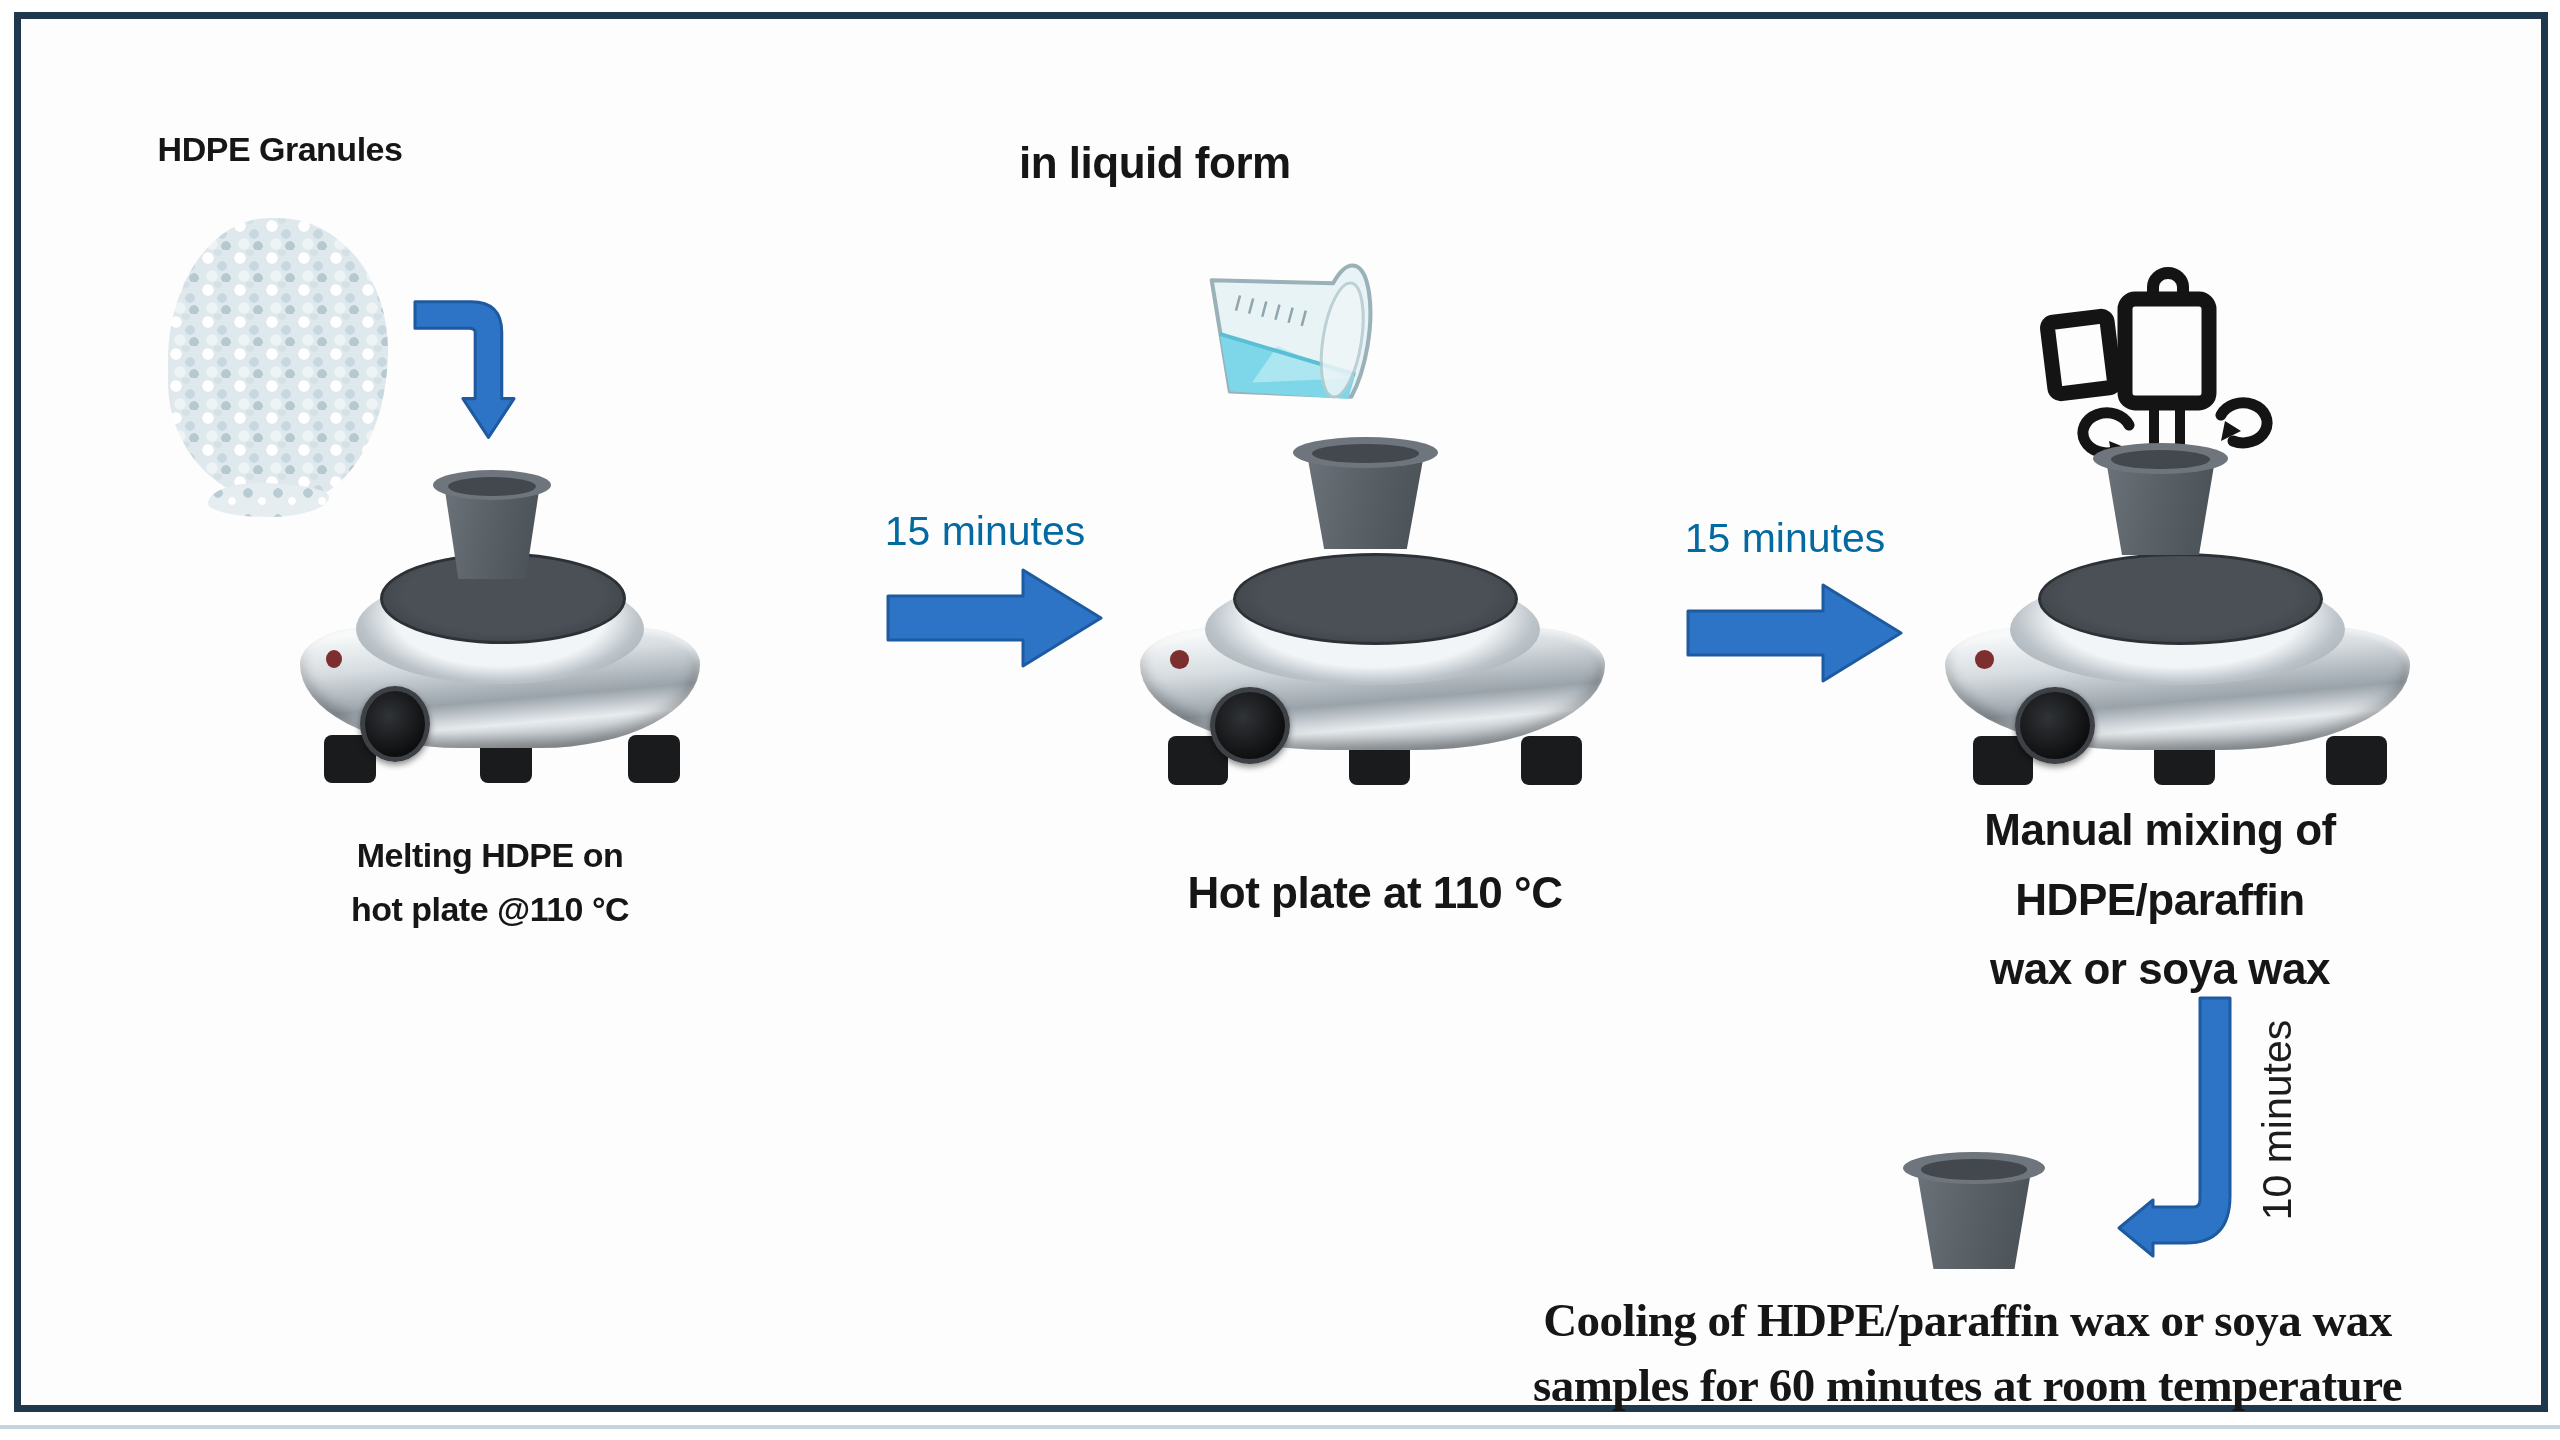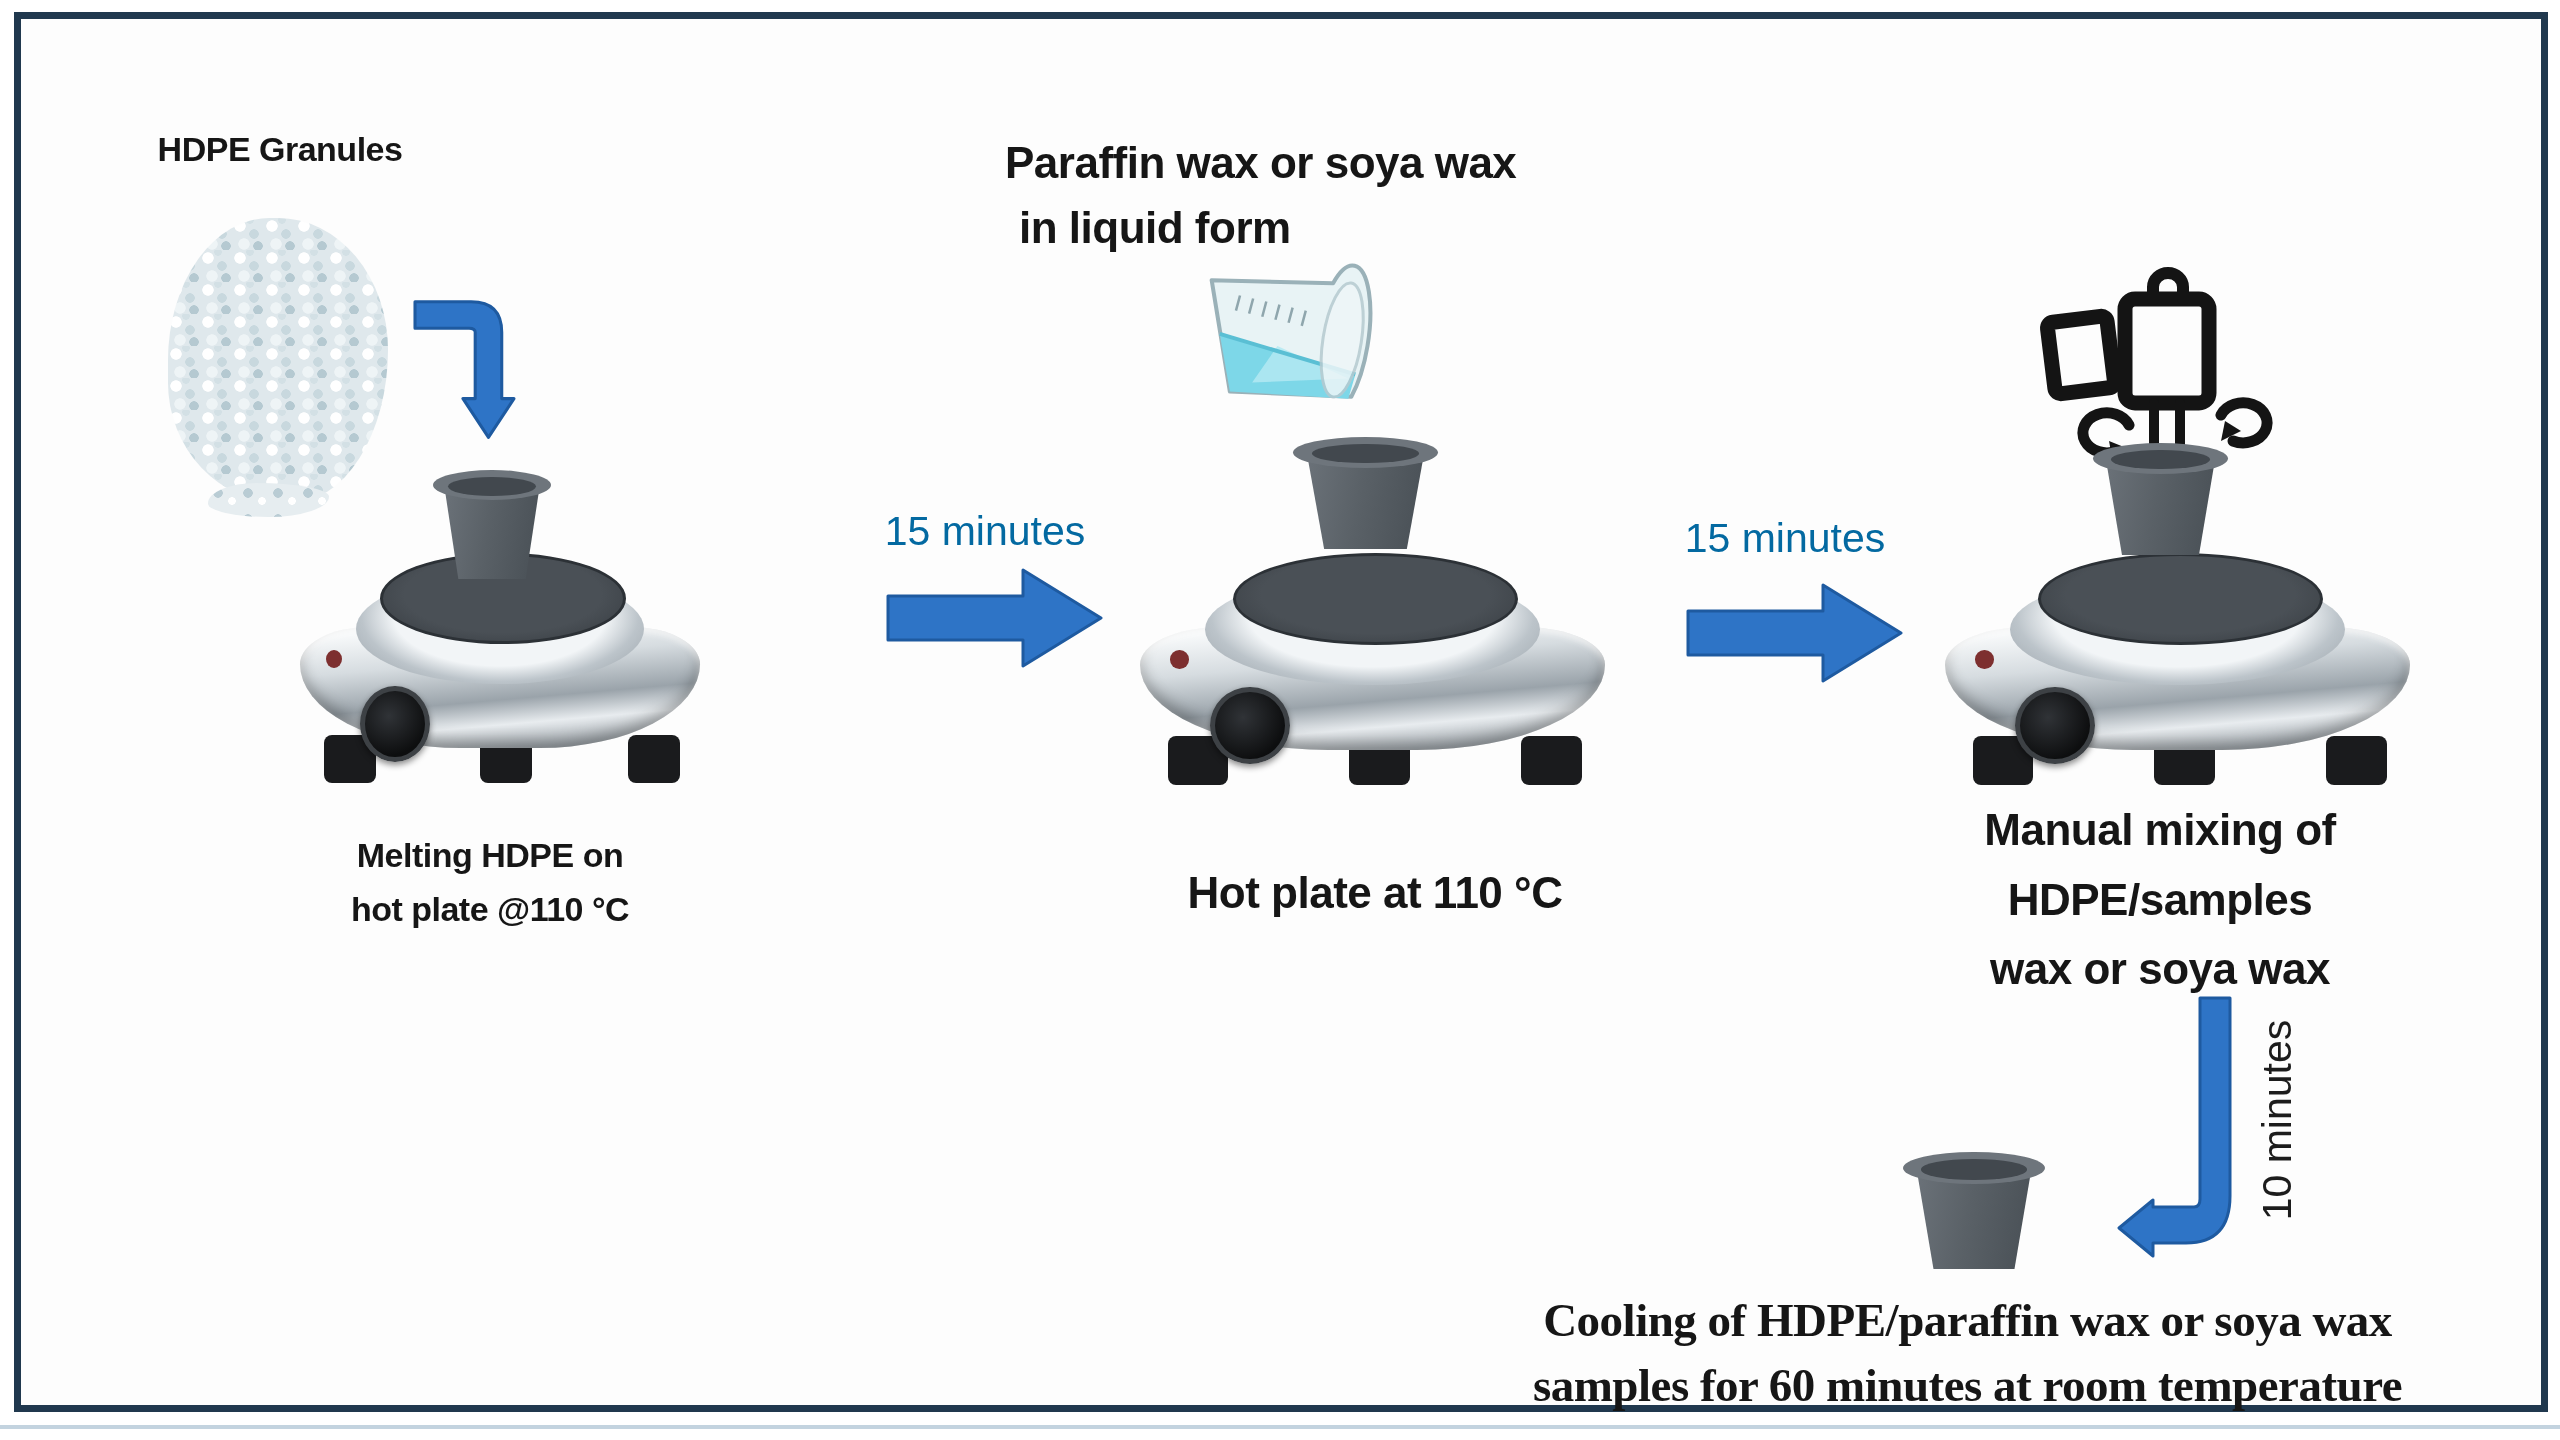--- a/index.html
+++ b/index.html
@@ -98,21 +98,20 @@
     <div>Melting HDPE on</div>
     <div>hot plate @110 °C</div>
   </div>
 
   <div class="alabel" style="left:865px;top:508px;width:240px;">15 minutes</div>
   <svg style="left:888px;top:568px;" width="215" height="100" viewBox="0 0 215 100">
     <polygon class="arrow-fill" points="0,28 135,28 135,2 213,50 135,98 135,72 0,72"></polygon>
   </svg>
 
   <div class="wax-title" style="left:1005px;top:130px;width:640px;">
-    <div class="l1">Paraffin wax or soya wax</div>
     <div class="l2">in liquid form</div>
   </div>
 
   <svg style="left:1180px;top:255px;" width="205" height="172" viewBox="0 0 200 170">
     <path d="M30,25 L150,28 A20,58 9 0 1 168,140 L48,135 Z" fill="rgba(226,239,242,0.78)" stroke="#9ab1b8" stroke-width="4" stroke-linejoin="round"></path>
     <polygon points="38,78 172,118 165,142 48,135" fill="var(--liquid,#7DD7E8)"></polygon>
     <polygon points="95,90 165,122 70,126" fill="#b3e9f2" opacity="0.85"></polygon>
     <path d="M38,78 L172,118" stroke="#5abfd4" stroke-width="4"></path>
     <ellipse cx="159" cy="84" rx="19" ry="57" transform="rotate(9 159 84)" fill="#eef6f8" opacity="0.85" stroke="#b6cad0" stroke-width="3"></ellipse>
     <path d="M58,40 l-4,15 M71,43 l-4,15 M84,46 l-4,15 M97,49 l-4,15 M110,52 l-4,15 M123,55 l-4,15" stroke="#8fa6ad" stroke-width="2.5"></path>
@@ -164,21 +163,21 @@
     <span class="hp-leg" style="left:45%;"></span>
     <span class="hp-leg" style="left:82%;"></span>
     <div class="hp-body"></div>
     <div class="hp-ring"></div>
     <div class="hp-disc"></div>
     <div class="hp-knob"></div>
     <div class="hp-light"></div>
   </div>
   <div class="cap cap-md" style="left:1925px;top:795px;width:470px;">
     <div>Manual mixing of</div>
-    <div>HDPE/samples</div>
+    <div>HDPE/paraffin</div>
     <div>wax or soya wax</div>
   </div>
 
   <svg style="left:2112px;top:998px;" width="130" height="262" viewBox="0 0 130 262">
     <path class="arrow-fill" d="M88,0 L118,0 L118,198 Q118,245 74,245 L41,245 L41,258 L7,230 L41,202 L41,209 L82,209 Q88,209 88,201 Z"></path>
   </svg>
   <div class="rot-label" style="left:2162px;top:1097px;">10 minutes</div>
 
   <div class="pot" style="left:1903px;top:1152px;width:142px;height:120px;">
     <div class="pot-body"></div>

